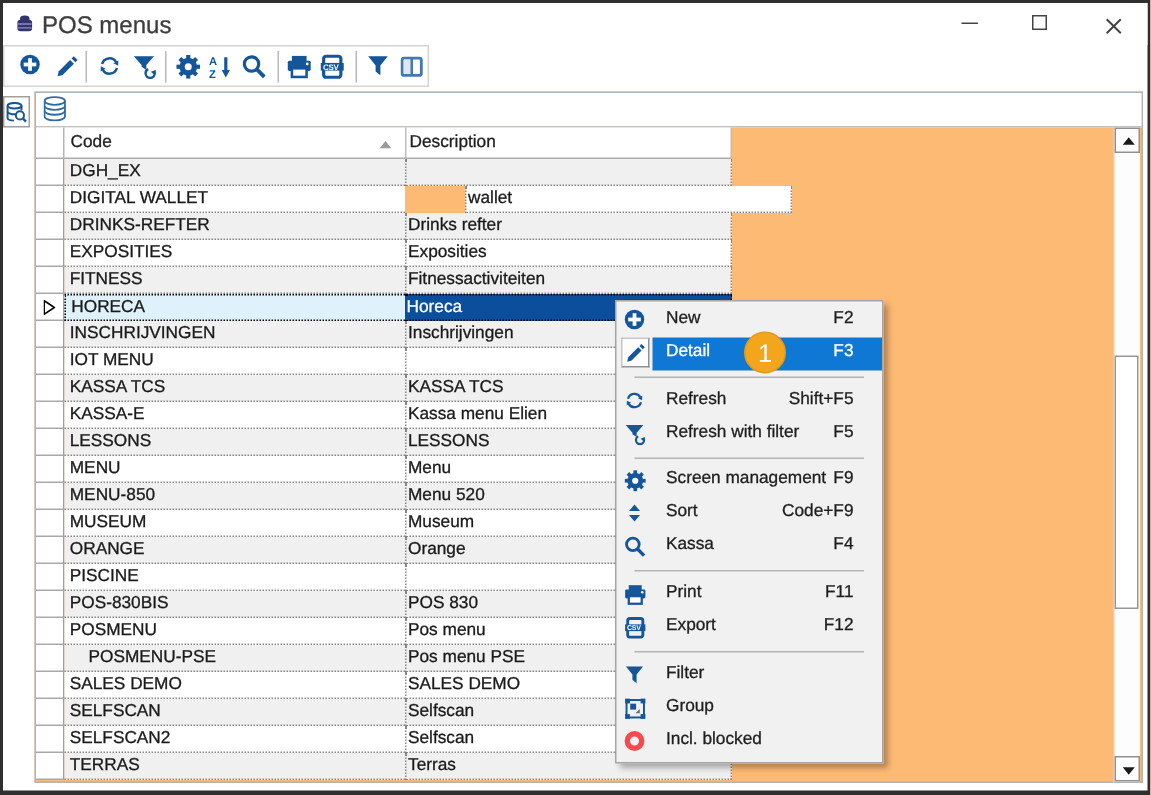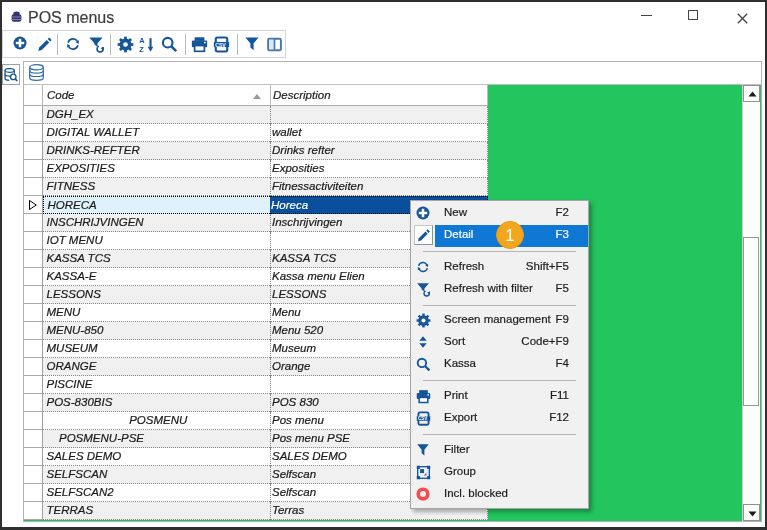--- a/index.html
+++ b/index.html
@@ -13,21 +13,21 @@
 #title .txt { position:absolute; left:26px; top:7px; font-size:16px; color:#3d3d3d; }
 #title .ico { position:absolute; left:9px; top:7px; }
 .cap { position:absolute; top:0; width:34px; height:28px; }
 
 #bar { position:absolute; left:0; top:28px; width:284px; height:28px;
        border:1px solid #d4d4d4; background:#fff; }
 .tbi { position:absolute; top:5px; }
 .tbsep { position:absolute; top:3px; width:1px; height:21px; background:#b9b9b9; }
 
 #panel { position:absolute; left:21px; top:59px; width:739px; height:461px;
-         border:1px solid #b3b3b3; background:#22c55e;font-style:italic; }
+         border:1px solid #b3b3b3; background:#fdba74; }
 #tabstrip { position:absolute; left:0; top:0; width:737px; height:23px;
             border-bottom:1px solid #c0c0c0; background:#fff; }
 
 #ghead { position:absolute; left:0; top:23px; width:464px; height:21px; background:#fff;
          border-bottom:1px solid #ababab; font-size:11.5px; color:#1e1e1e; }
 .hcell { position:absolute; top:0; height:21px; line-height:20px; }
 
 .row { position:absolute; left:0; width:464px; height:18px; font-size:11.5px; color:#1a1a1a; }
 .sel-col { position:absolute; left:0; top:0; width:19px; height:18px; background:#fff;
            border-right:1px solid #9f9f9f; border-bottom:1px solid #a9a9a9; }
@@ -195,21 +195,21 @@
         <div class="hcell" style="left:246px;width:218px;padding-left:2px;border-left:1px solid #bdbdbd;border-right:1px solid #bdbdbd;">Description</div>
       </div>
 <div class="row" style="top:44px;">
         <div class="sel-col"></div>
         <div class="c1" style="background:#f0f0f0;">DGH_EX</div>
         <div class="c2" style="background:#f0f0f0;"></div>
       </div>
       <div class="row" style="top:62px;">
         <div class="sel-col"></div>
         <div class="c1" style="background:#ffffff;">DIGITAL WALLET</div>
-        <div class="c2" style="background:#ffffff;">wallet</div>
+        <div class="c2" style="background:#ffffff;margin-left:40px;">wallet</div>
       </div>
       <div class="row" style="top:80px;">
         <div class="sel-col"></div>
         <div class="c1" style="background:#f0f0f0;">DRINKS-REFTER</div>
         <div class="c2" style="background:#f0f0f0;">Drinks refter</div>
       </div>
       <div class="row" style="top:98px;">
         <div class="sel-col"></div>
         <div class="c1" style="background:#ffffff;">EXPOSITIES</div>
         <div class="c2" style="background:#ffffff;">Exposities</div>
@@ -278,21 +278,21 @@
         <div class="c1" style="background:#ffffff;">PISCINE</div>
         <div class="c2" style="background:#ffffff;"></div>
       </div>
       <div class="row" style="top:332px;">
         <div class="sel-col"></div>
         <div class="c1" style="background:#f0f0f0;">POS-830BIS</div>
         <div class="c2" style="background:#f0f0f0;">POS 830</div>
       </div>
       <div class="row" style="top:350px;">
         <div class="sel-col"></div>
-        <div class="c1" style="background:#ffffff;text-align:center;">POSMENU</div>
+        <div class="c1" style="background:#ffffff;">POSMENU</div>
         <div class="c2" style="background:#ffffff;">Pos menu</div>
       </div>
       <div class="row" style="top:368px;">
         <div class="sel-col"></div>
         <div class="c1" style="background:#f0f0f0;padding-left:16px;">POSMENU-PSE</div>
         <div class="c2" style="background:#f0f0f0;">Pos menu PSE</div>
       </div>
       <div class="row" style="top:386px;">
         <div class="sel-col"></div>
         <div class="c1" style="background:#ffffff;">SALES DEMO</div>

